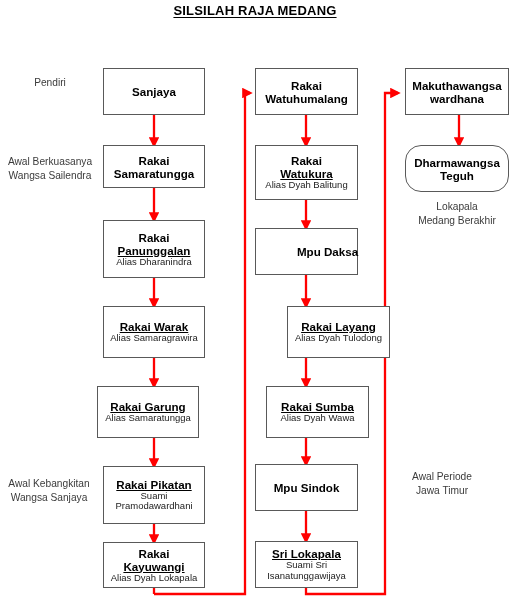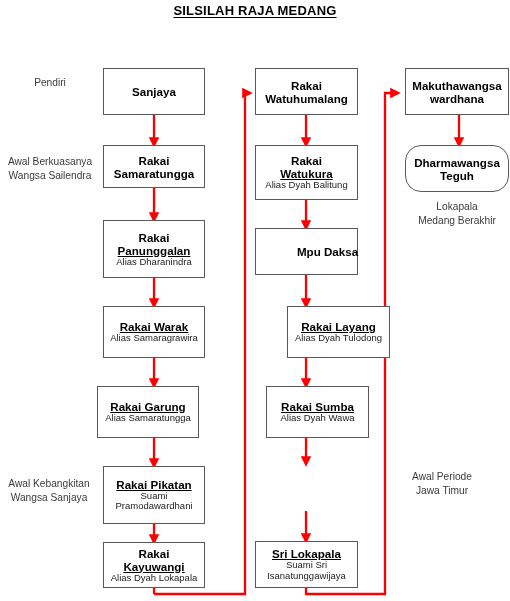--- a/index.html
+++ b/index.html
@@ -184,20 +184,23 @@
   <div class="node uline" style="left:255px; top:306px; width:103px; height:52px;margin-left:32px;">
     <div class="n-title">Rakai Layang</div>
     <div class="n-sub">Alias Dyah Tulodong</div>
   </div>
 
   <div class="node uline" style="left:255px; top:386px; width:103px; height:52px;margin-left:11px;">
     <div class="n-title">Rakai Sumba</div>
     <div class="n-sub">Alias Dyah Wawa</div>
   </div>
 
+  <div class="node" style="left:255px; top:464px; width:103px; height:47px;">
+    <div class="n-title">Mpu Sindok</div>
+  </div>
 
   <div class="node uline" style="left:255px; top:541px; width:103px; height:47px;">
     <div class="n-title">Sri Lokapala</div>
     <div class="n-sub">Suami Sri</div>
     <div class="n-sub">Isanatunggawijaya</div>
   </div>
 
   <div class="node" style="left:405px; top:68px; width:104px; height:47px;">
     <div class="n-title">Makuthawangsa</div>
     <div class="n-title">wardhana</div>

